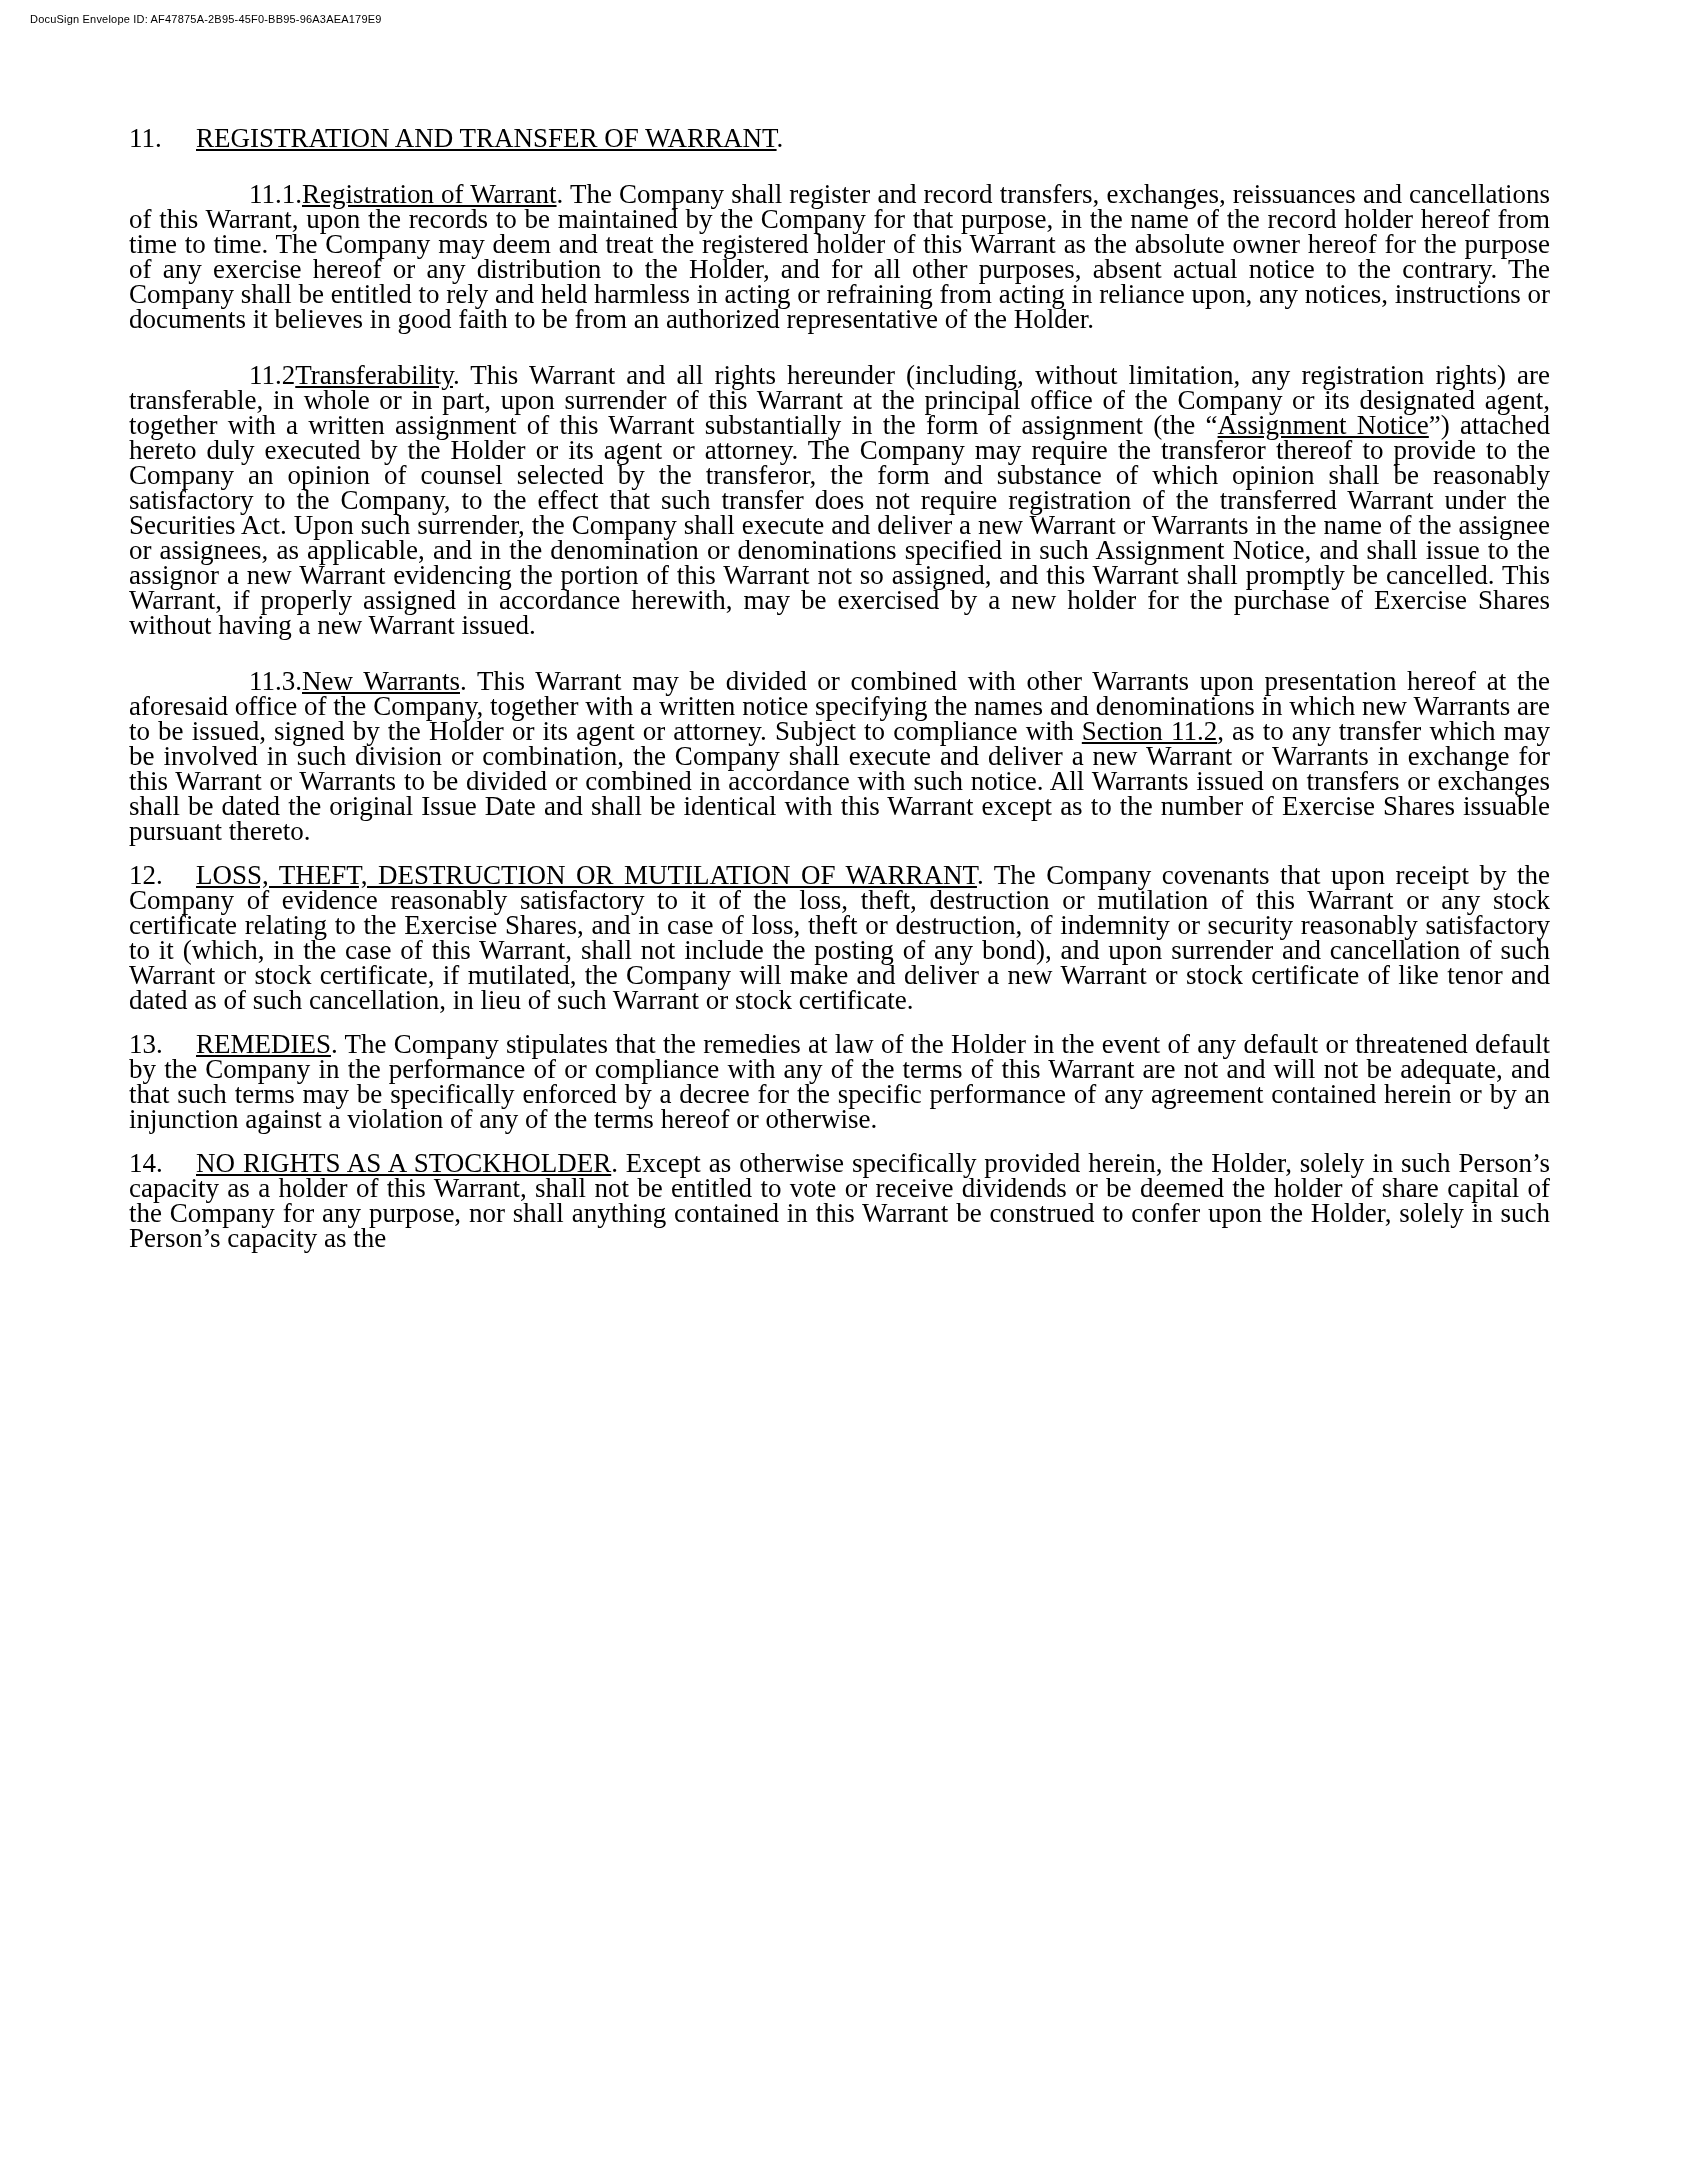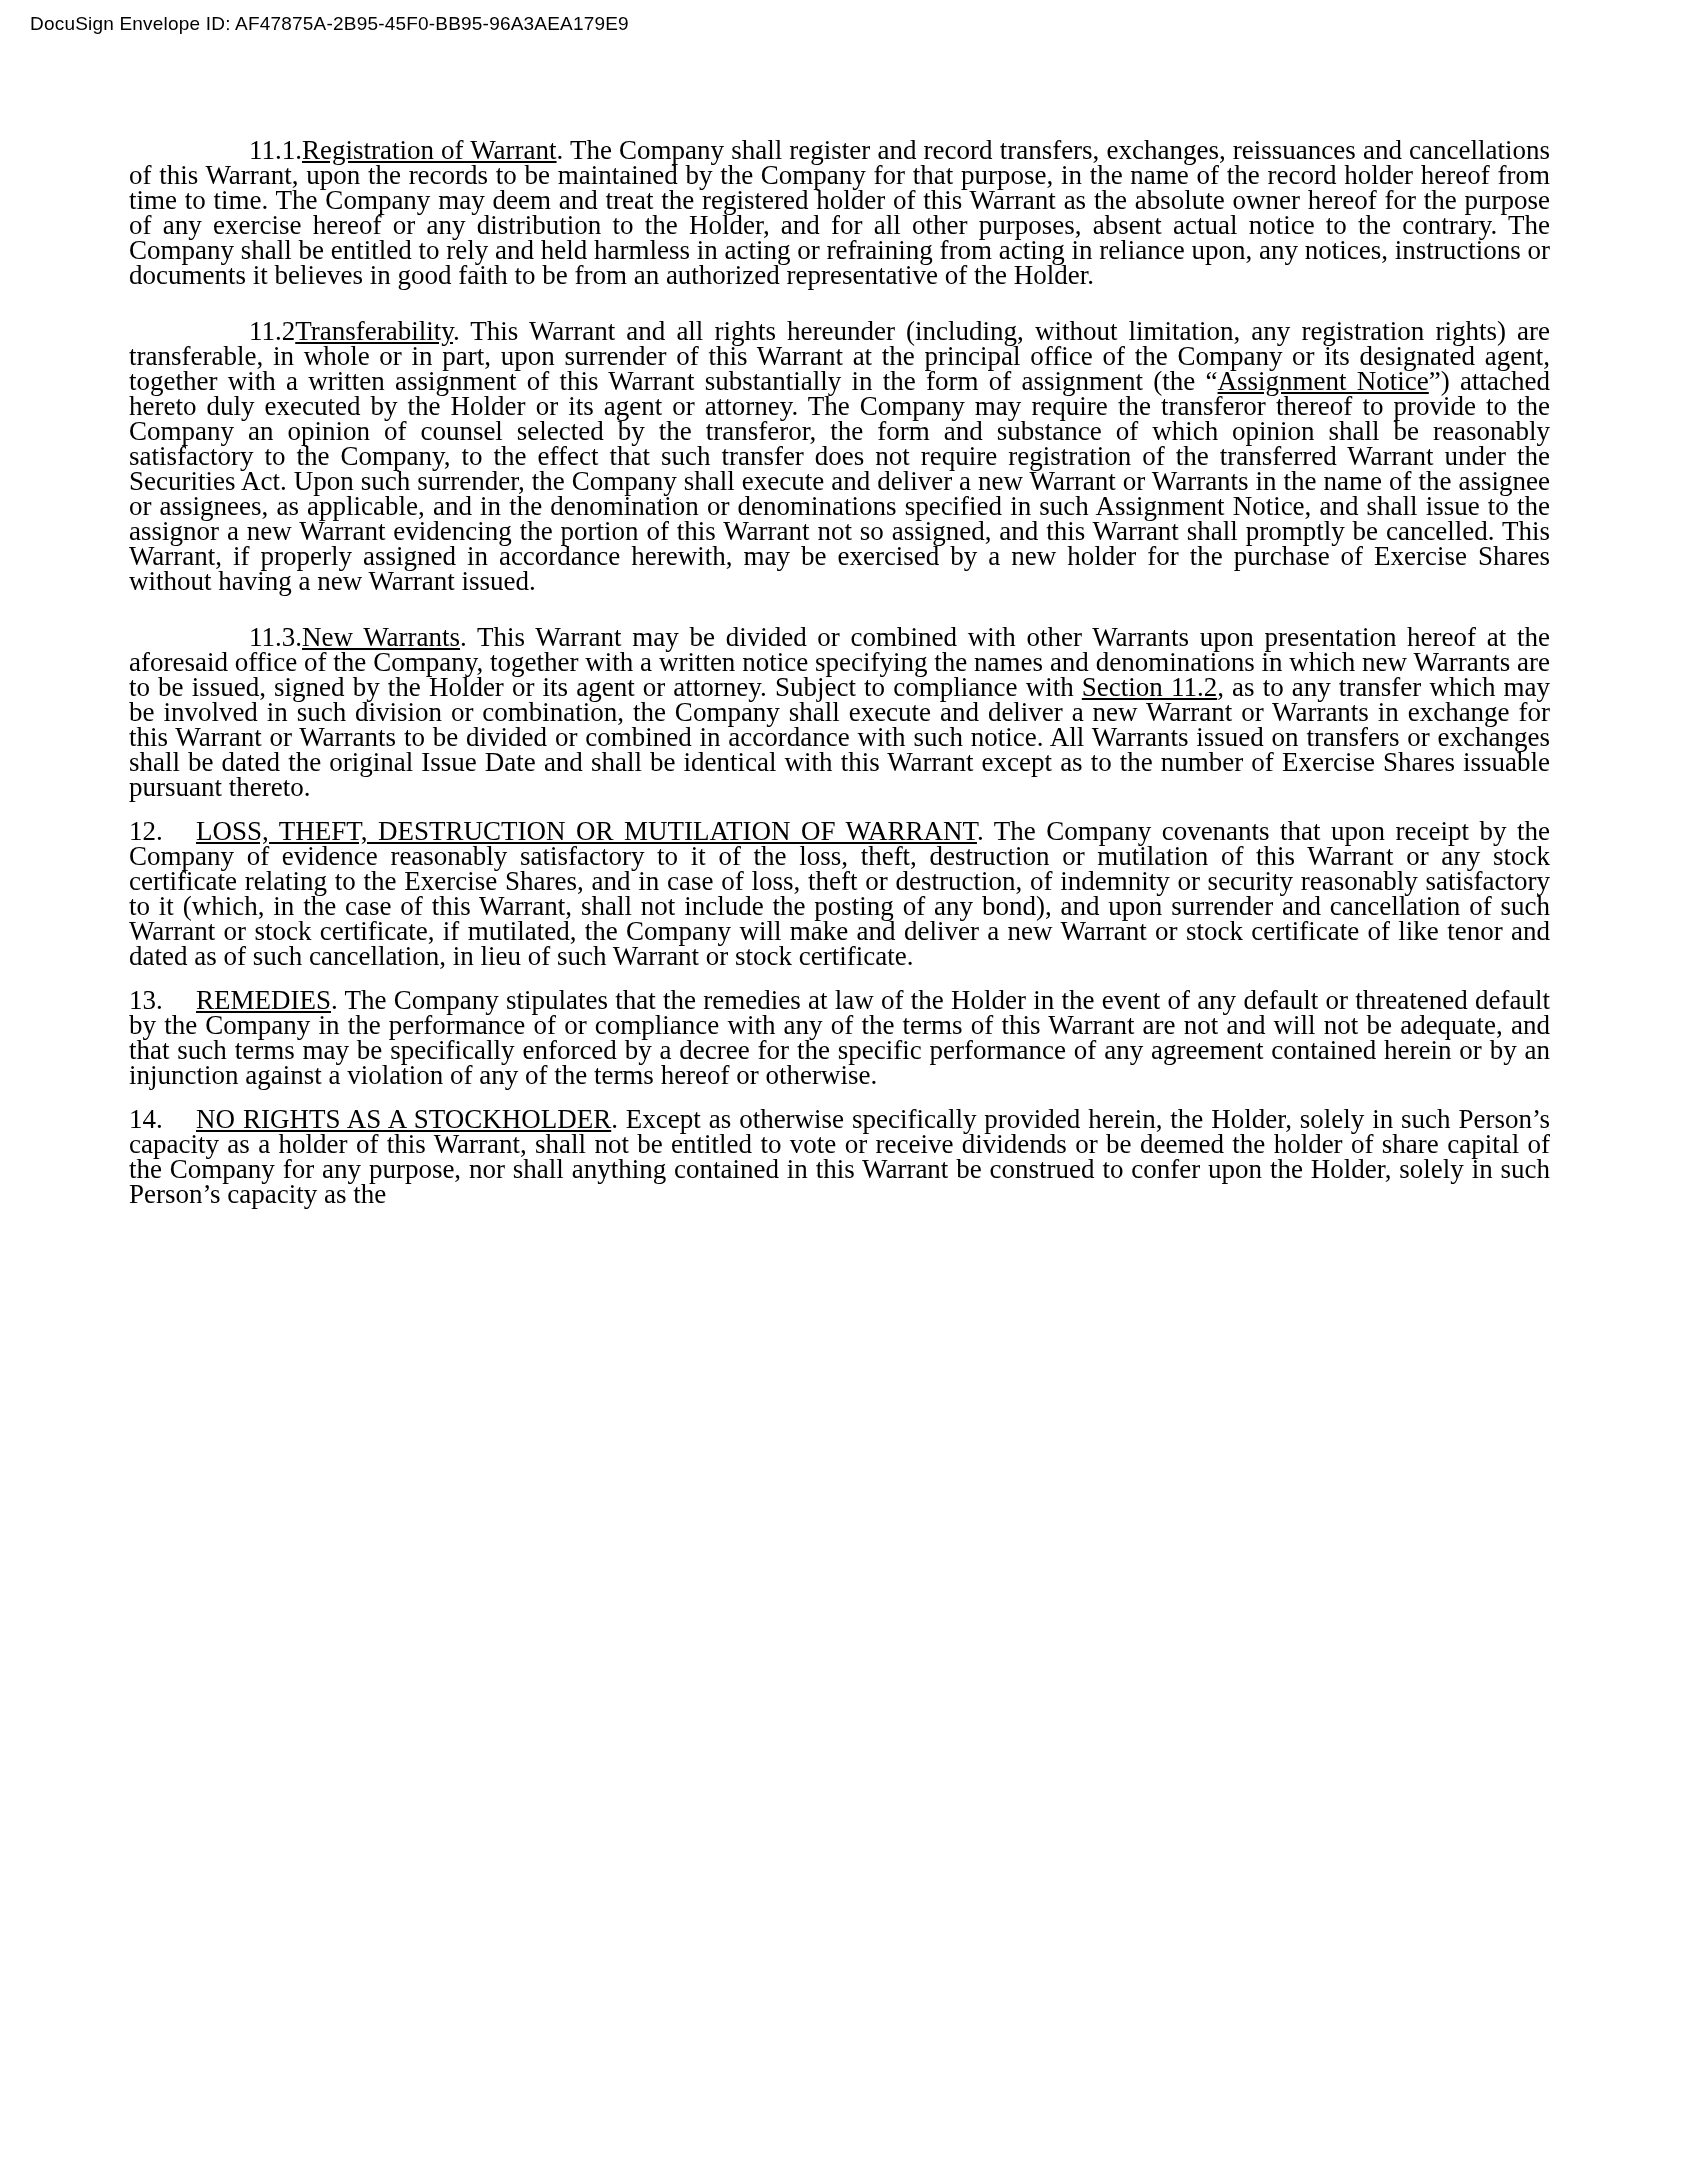--- a/index.html
+++ b/index.html
@@ -12,21 +12,21 @@
     background: #ffffff;
     position: relative;
     color: #000000;
     font-family: "Liberation Serif", serif;
   }
   .envelope-id {
     position: absolute;
     left: 30px;
     top: 12.6px;
     font-family: "Liberation Sans", sans-serif;
-    font-size: 19px;
+    font-size: 11px;
     letter-spacing: 0.2px;
     color: #000000;
     white-space: nowrap;
   }
   .body-text {
     position: absolute;
     left: 129px;
     top: 126px;
     width: 1421px;
     font-size: 27px;
@@ -59,20 +59,21 @@
 </style>
 </head>
 <body>
 
 <div class="page">
 
   <div class="envelope-id">DocuSign Envelope ID: AF47875A-2B95-45F0-BB95-96A3AEA179E9</div>
 
   <div class="body-text">
 
+    <p class="sec"><span class="num">11.</span><span class="u">REGISTRATION AND TRANSFER OF WARRANT</span><span>.</span></p>
 
     <p class="sub"><span class="subnum">11.1.</span><span class="u">Registration of Warrant</span><span>.  The Company shall register and record transfers, exchanges, reissuances and cancellations of this Warrant, upon the records to be maintained by the Company for that purpose, in the name of the record holder hereof from time to time.  The Company may deem and treat the registered holder of this Warrant as the absolute owner hereof for the purpose of any exercise hereof or any distribution to the Holder, and for all other purposes, absent actual notice to the contrary.  The Company shall be entitled to rely and held harmless in acting or refraining from acting in reliance upon, any notices, instructions or documents it believes in good faith to be from an authorized representative of the Holder.</span></p>
 
     <p class="sub"><span class="subnum">11.2</span><span class="u">Transferability</span><span>.  This Warrant and all rights hereunder (including, without limitation, any registration rights) are transferable, in whole or in part, upon surrender of this Warrant at the principal office of the Company or its designated agent, together with a written assignment of this Warrant substantially in the form of assignment (the “</span><span class="u">Assignment Notice</span><span>”) attached hereto duly executed by the Holder or its agent or attorney.  The Company may require the transferor thereof to provide to the Company an opinion of counsel selected by the transferor, the form and substance of which opinion shall be reasonably satisfactory to the Company, to the effect that such transfer does not require registration of the transferred Warrant under the Securities Act. Upon such surrender, the Company shall execute and deliver a new Warrant or Warrants in the name of the assignee or assignees, as applicable, and in the denomination or denominations specified in such Assignment Notice, and shall issue to the assignor a new Warrant evidencing the portion of this Warrant not so assigned, and this Warrant shall promptly be cancelled. This Warrant, if properly assigned in accordance herewith, may be exercised by a new holder for the purchase of Exercise Shares without having a new Warrant issued.</span></p>
 
     <p class="sub"><span class="subnum">11.3.</span><span class="u">New Warrants</span><span>. This Warrant may be divided or combined with other Warrants upon presentation hereof at the aforesaid office of the Company, together with a written notice specifying the names and denominations in which new Warrants are to be issued, signed by the Holder or its agent or attorney. Subject to compliance with </span><span class="u">Section 11.2</span><span>, as to any transfer which may be involved in such division or combination, the Company shall execute and deliver a new Warrant or Warrants in exchange for this Warrant or Warrants to be divided or combined in accordance with such notice. All Warrants issued on transfers or exchanges shall be dated the original Issue Date and shall be identical with this Warrant except as to the number of Exercise Shares issuable pursuant thereto.</span></p>
 
     <p class="sec"><span class="num">12.</span><span class="u">LOSS, THEFT, DESTRUCTION OR MUTILATION OF WARRANT</span><span>.  The Company covenants that upon receipt by the Company of evidence reasonably satisfactory to it of the loss, theft, destruction or mutilation of this Warrant or any stock certificate relating to the Exercise Shares, and in case of loss, theft or destruction, of indemnity or security reasonably satisfactory to it (which, in the case of this Warrant, shall not include the posting of any bond), and upon surrender and cancellation of such Warrant or stock certificate, if mutilated, the Company will make and deliver a new Warrant or stock certificate of like tenor and dated as of such cancellation, in lieu of such Warrant or stock certificate.</span></p>
 
     <p class="sec"><span class="num">13.</span><span class="u">REMEDIES</span><span>.  The Company stipulates that the remedies at law of the Holder in the event of any default or threatened default by the Company in the performance of or compliance with any of the terms of this Warrant are not and will not be adequate, and that such terms may be specifically enforced by a decree for the specific performance of any agreement contained herein or by an injunction against a violation of any of the terms hereof or otherwise.</span></p>

